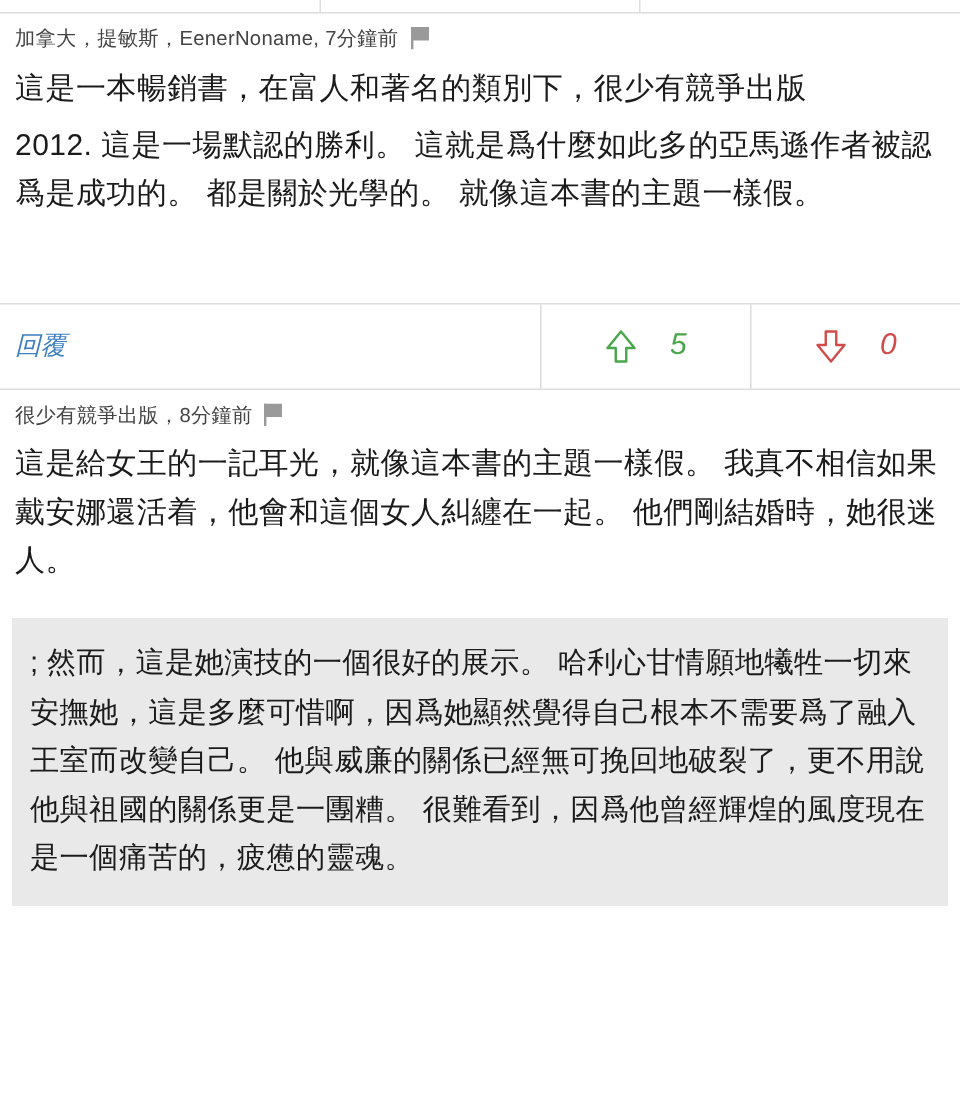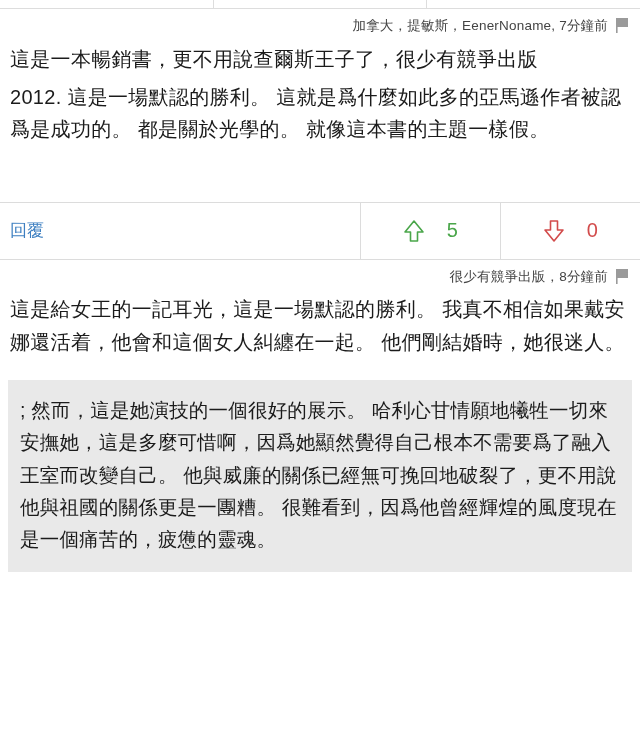--- a/index.html
+++ b/index.html
@@ -38,21 +38,21 @@
   }
 
   
   .comment {
     padding: 0 10px;
     box-sizing: border-box;
   }
   .comment-meta {
     display: flex;
     align-items: flex-start;
-    justify-content: flex-end;
+    justify-content: flex-start;
     font-size: 13.5px;
     color: #444444;
     padding-top: 8px;
     line-height: 1.3;
   }
   .comment-meta .meta-text {
     letter-spacing: 0.2px;
   }
   .flag-icon {
     width: 14px;
@@ -77,20 +77,21 @@
   .comment-body p:last-child { margin-bottom: 0; }
 
   
   .action-bar {
     display: flex;
     align-items: stretch;
     border-top: 1px solid #dcdcdc;
     border-bottom: 1px solid #dcdcdc;
     height: 56px;
     background: #ffffff;
+    font-style: italic;
   }
   .action-cell {
     display: flex;
     align-items: center;
     justify-content: center;
     box-sizing: border-box;
   }
   .action-cell.reply {
     flex: 0 0 360px;
     justify-content: flex-start;
@@ -140,21 +141,21 @@
     <div class="comment-meta">
       <span class="meta-text">加拿大，提敏斯，EenerNoname, 7分鐘前</span>
       <span class="flag-icon">
         <svg viewBox="0 0 14 15" width="14" height="15" aria-hidden="true">
           <rect x="0" y="0" width="12" height="9" fill="#9a9a9a"></rect>
           <rect x="0" y="0" width="1.6" height="15" fill="#9a9a9a"></rect>
         </svg>
       </span>
     </div>
     <div class="comment-body">
-      <p>這是一本暢銷書，更不用說查爾斯王子了，很少有競爭出版</p>
+      <p>這是一本暢銷書，在富人和著名的類別下，很少有競爭出版</p>
       <p>2012. 這是一場默認的勝利。 這就是爲什麼如此多的亞馬遜作者被認爲是成功的。 都是關於光學的。 就像這本書的主題一樣假。</p>
     </div>
   </div>
 
   <div class="spacer-lg"></div>
 
   <div class="action-bar">
     <div class="action-cell reply">
       <span>回覆</span>
     </div>
@@ -180,21 +181,21 @@
     <div class="comment-meta">
       <span class="meta-text">很少有競爭出版，8分鐘前</span>
       <span class="flag-icon">
         <svg viewBox="0 0 14 15" width="14" height="15" aria-hidden="true">
           <rect x="0" y="0" width="12" height="9" fill="#9a9a9a"></rect>
           <rect x="0" y="0" width="1.6" height="15" fill="#9a9a9a"></rect>
         </svg>
       </span>
     </div>
     <div class="comment-body">
-      <p>這是給女王的一記耳光，這是一場默認的勝利。 我真不相信如果戴安娜還活着，他會和這個女人糾纏在一起。 他們剛結婚時，她很迷人。</p>
+      <p>這是給女王的一記耳光，就像這本書的主題一樣假。 我真不相信如果戴安娜還活着，他會和這個女人糾纏在一起。 他們剛結婚時，她很迷人。</p>
     </div>
   </div>
 
   <div class="quote-block">
     <span>; 然而，這是她演技的一個很好的展示。 哈利心甘情願地犧牲一切來安撫她，這是多麼可惜啊，因爲她顯然覺得自己根本不需要爲了融入王室而改變自己。 他與威廉的關係已經無可挽回地破裂了，更不用說他與祖國的關係更是一團糟。 很難看到，因爲他曾經輝煌的風度現在是一個痛苦的，疲憊的靈魂。</span>
   </div>
 
 </div>
 
 </body></html>

